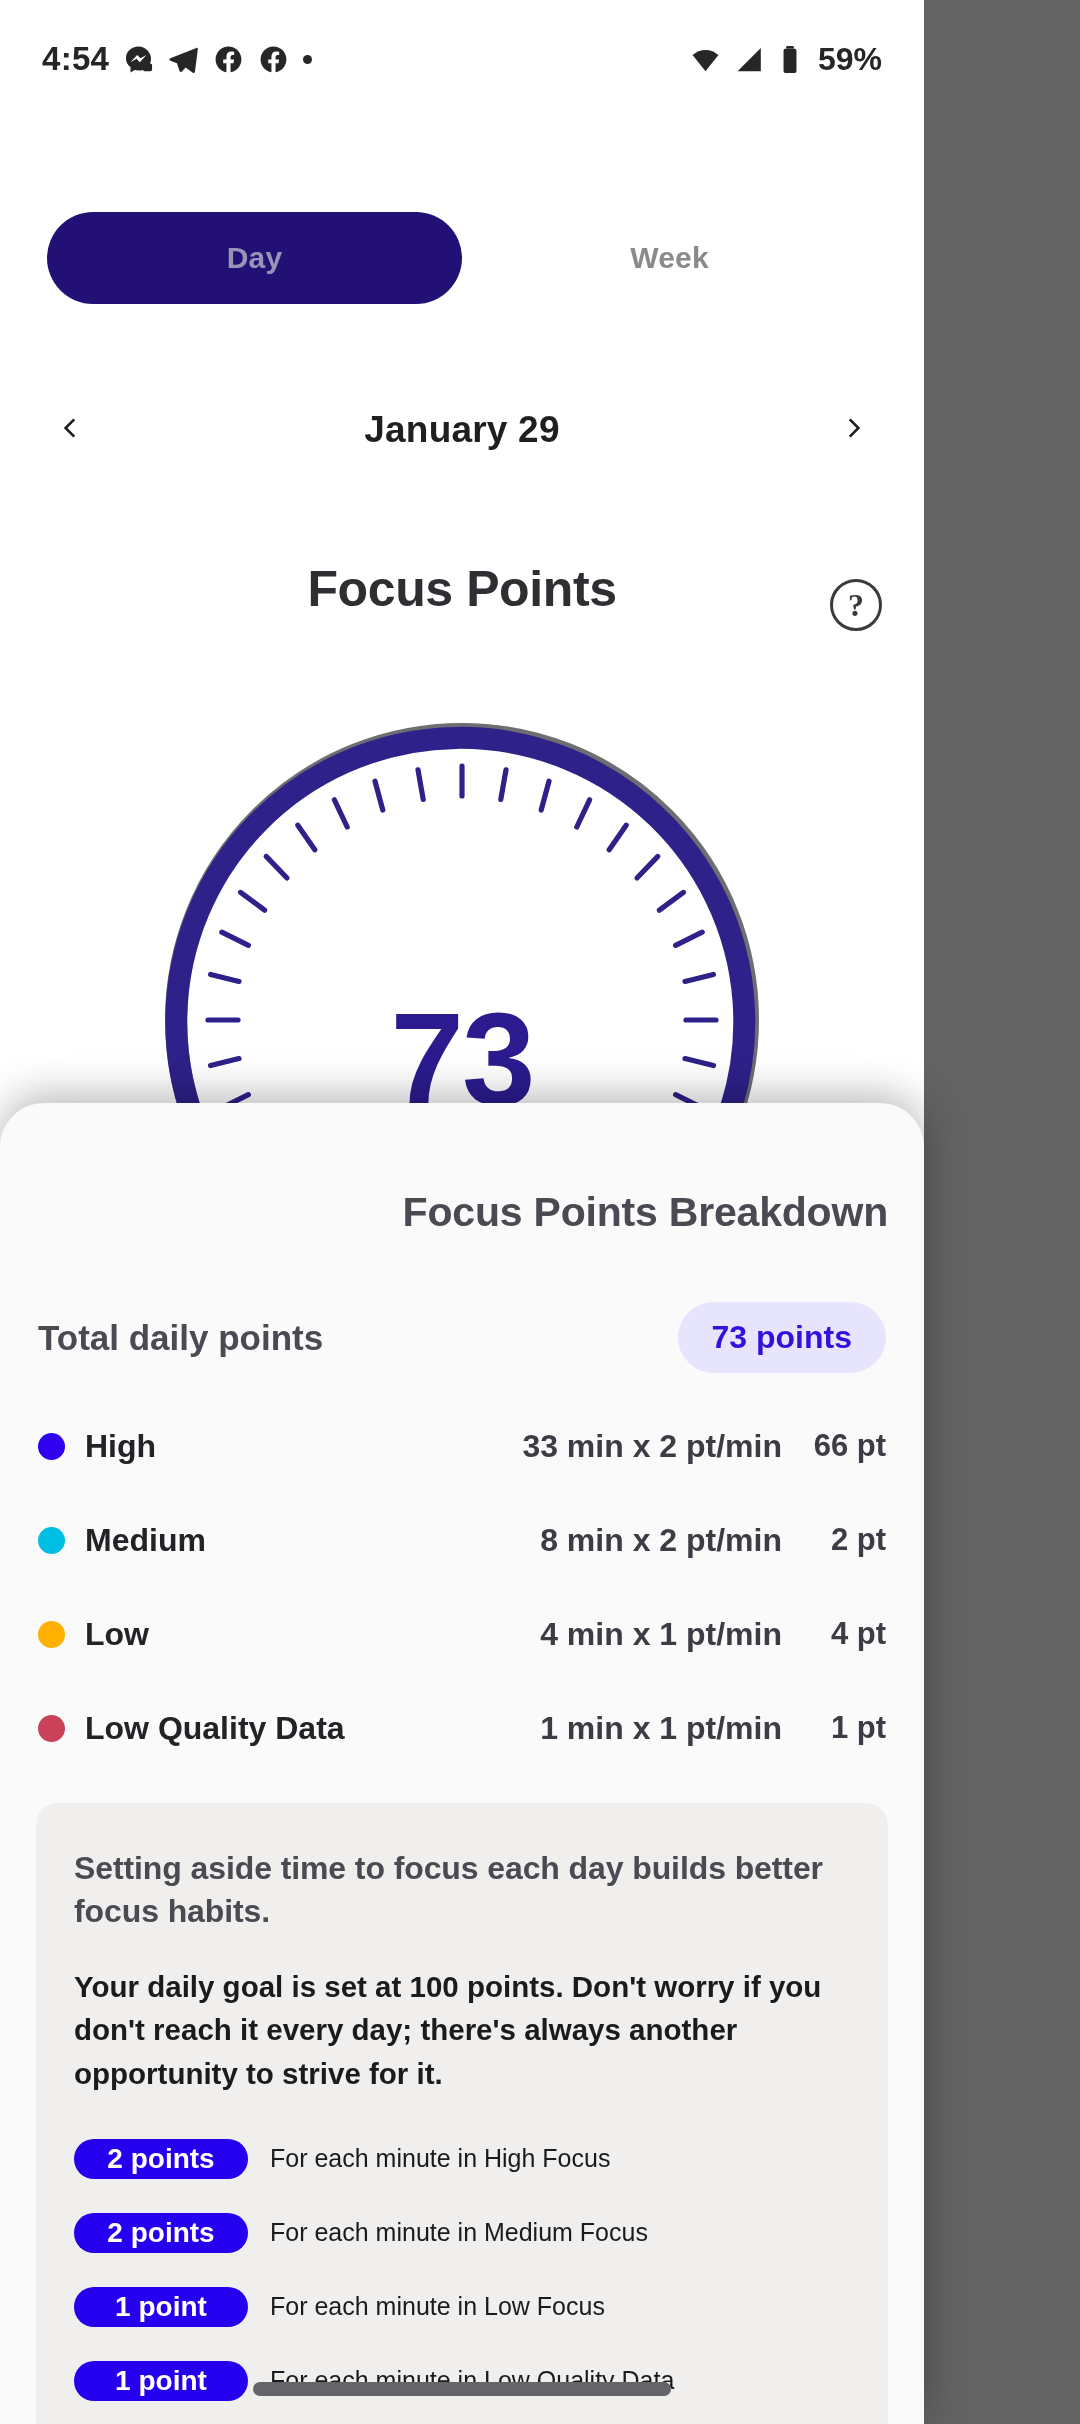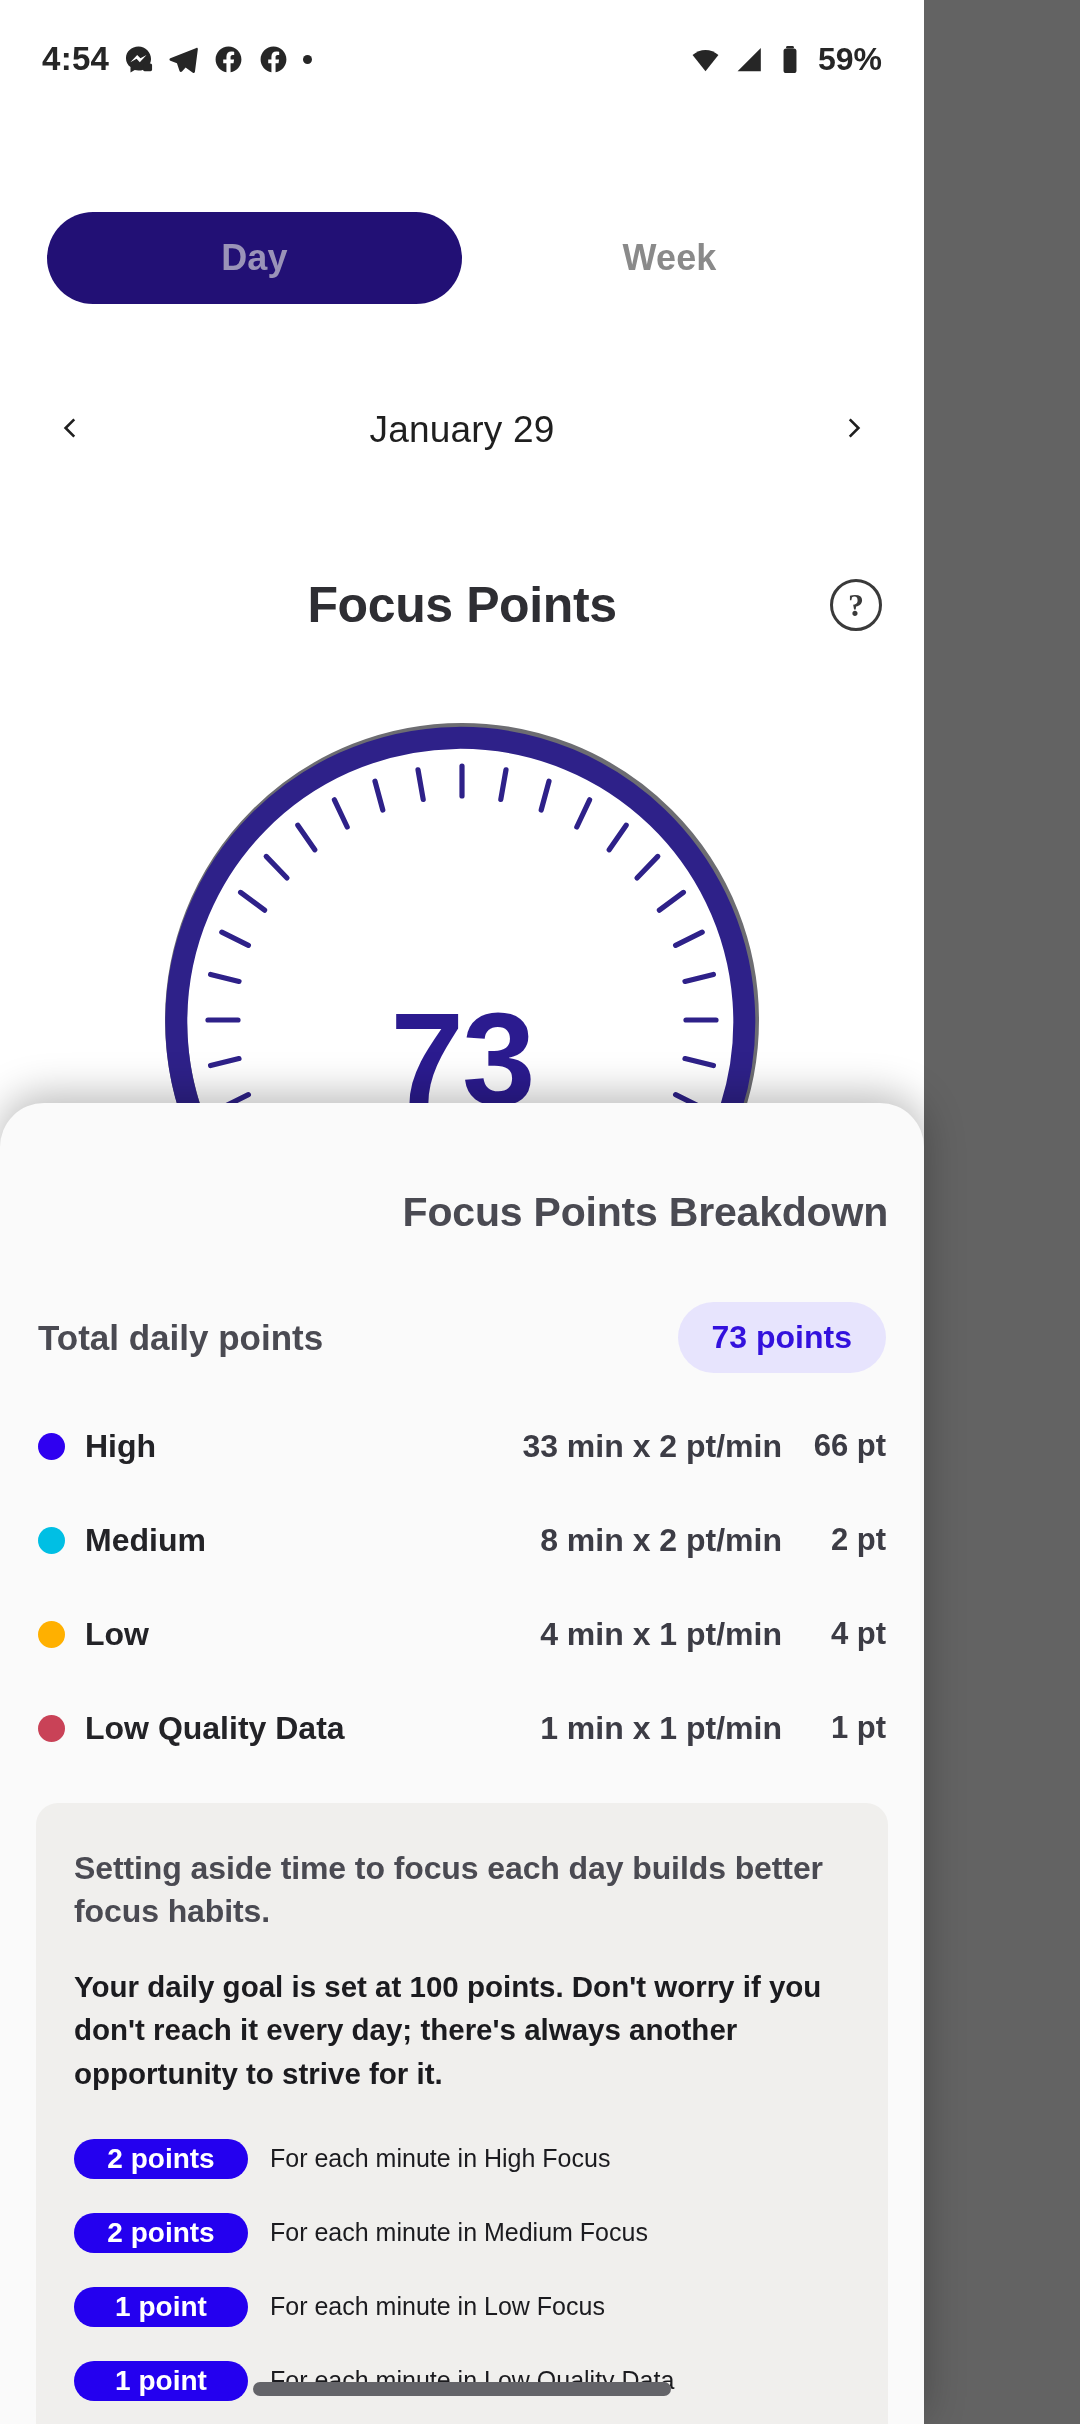--- a/index.html
+++ b/index.html
@@ -30,43 +30,43 @@
   .segment {
     position:absolute; top:208px; left:42px; right:42px; height:100px;
     background:rgba(255,255,255,.055);
     border:1px solid rgba(255,255,255,.10);
     border-radius:52px;
     display:flex; align-items:center; padding:4px;
   }
   .seg-btn {
     flex:1; height:92px; border-radius:48px;
     display:flex; align-items:center; justify-content:center;
-    font-size:36px; font-weight:700; color:#8a8a8a;
+    font-size:30px; font-weight:700; color:#8a8a8a;
     letter-spacing:.2px; cursor:pointer;
   }
   .seg-btn.active { background:#221075; color:#9a93b8; }
 
   
   .datenav {
     position:absolute; top:380px; left:36px; right:36px; height:100px;
     display:flex; align-items:center; justify-content:space-between;
   }
   .nav-circle {
     width:70px; height:70px; border-radius:50%;
     background:rgba(255,255,255,.05);
     display:flex; align-items:center; justify-content:center;
     cursor:pointer;
   }
   .nav-circle svg { width:26px; height:26px; stroke:#1f1f1f; stroke-width:2.4; fill:none; }
-  .date-label { font-size:37px; font-weight:400; color:#1f1f1f; letter-spacing:.2px; }
+  .date-label { font-size:37px; font-weight:700; color:#1f1f1f; letter-spacing:.2px; }
 
   
   .fp-header {
     position:absolute; top:560px; left:0; right:0; height:90px;
-    display:flex; align-items:center; justify-content:center;
+    display:flex; align-items:flex-start; justify-content:center;
   }
   .fp-title { font-size:50px; font-weight:800; color:#2e2e33; letter-spacing:-.4px; }
   .help-btn {
     position:absolute; right:42px; top:50%; transform:translateY(-50%);
     width:52px; height:52px; border-radius:50%;
     border:3px solid #3a3a3a;
     display:flex; align-items:center; justify-content:center;
     font-size:32px; font-weight:600; color:#3a3a3a; cursor:pointer;
     font-family:"Liberation Serif", serif;
   }

